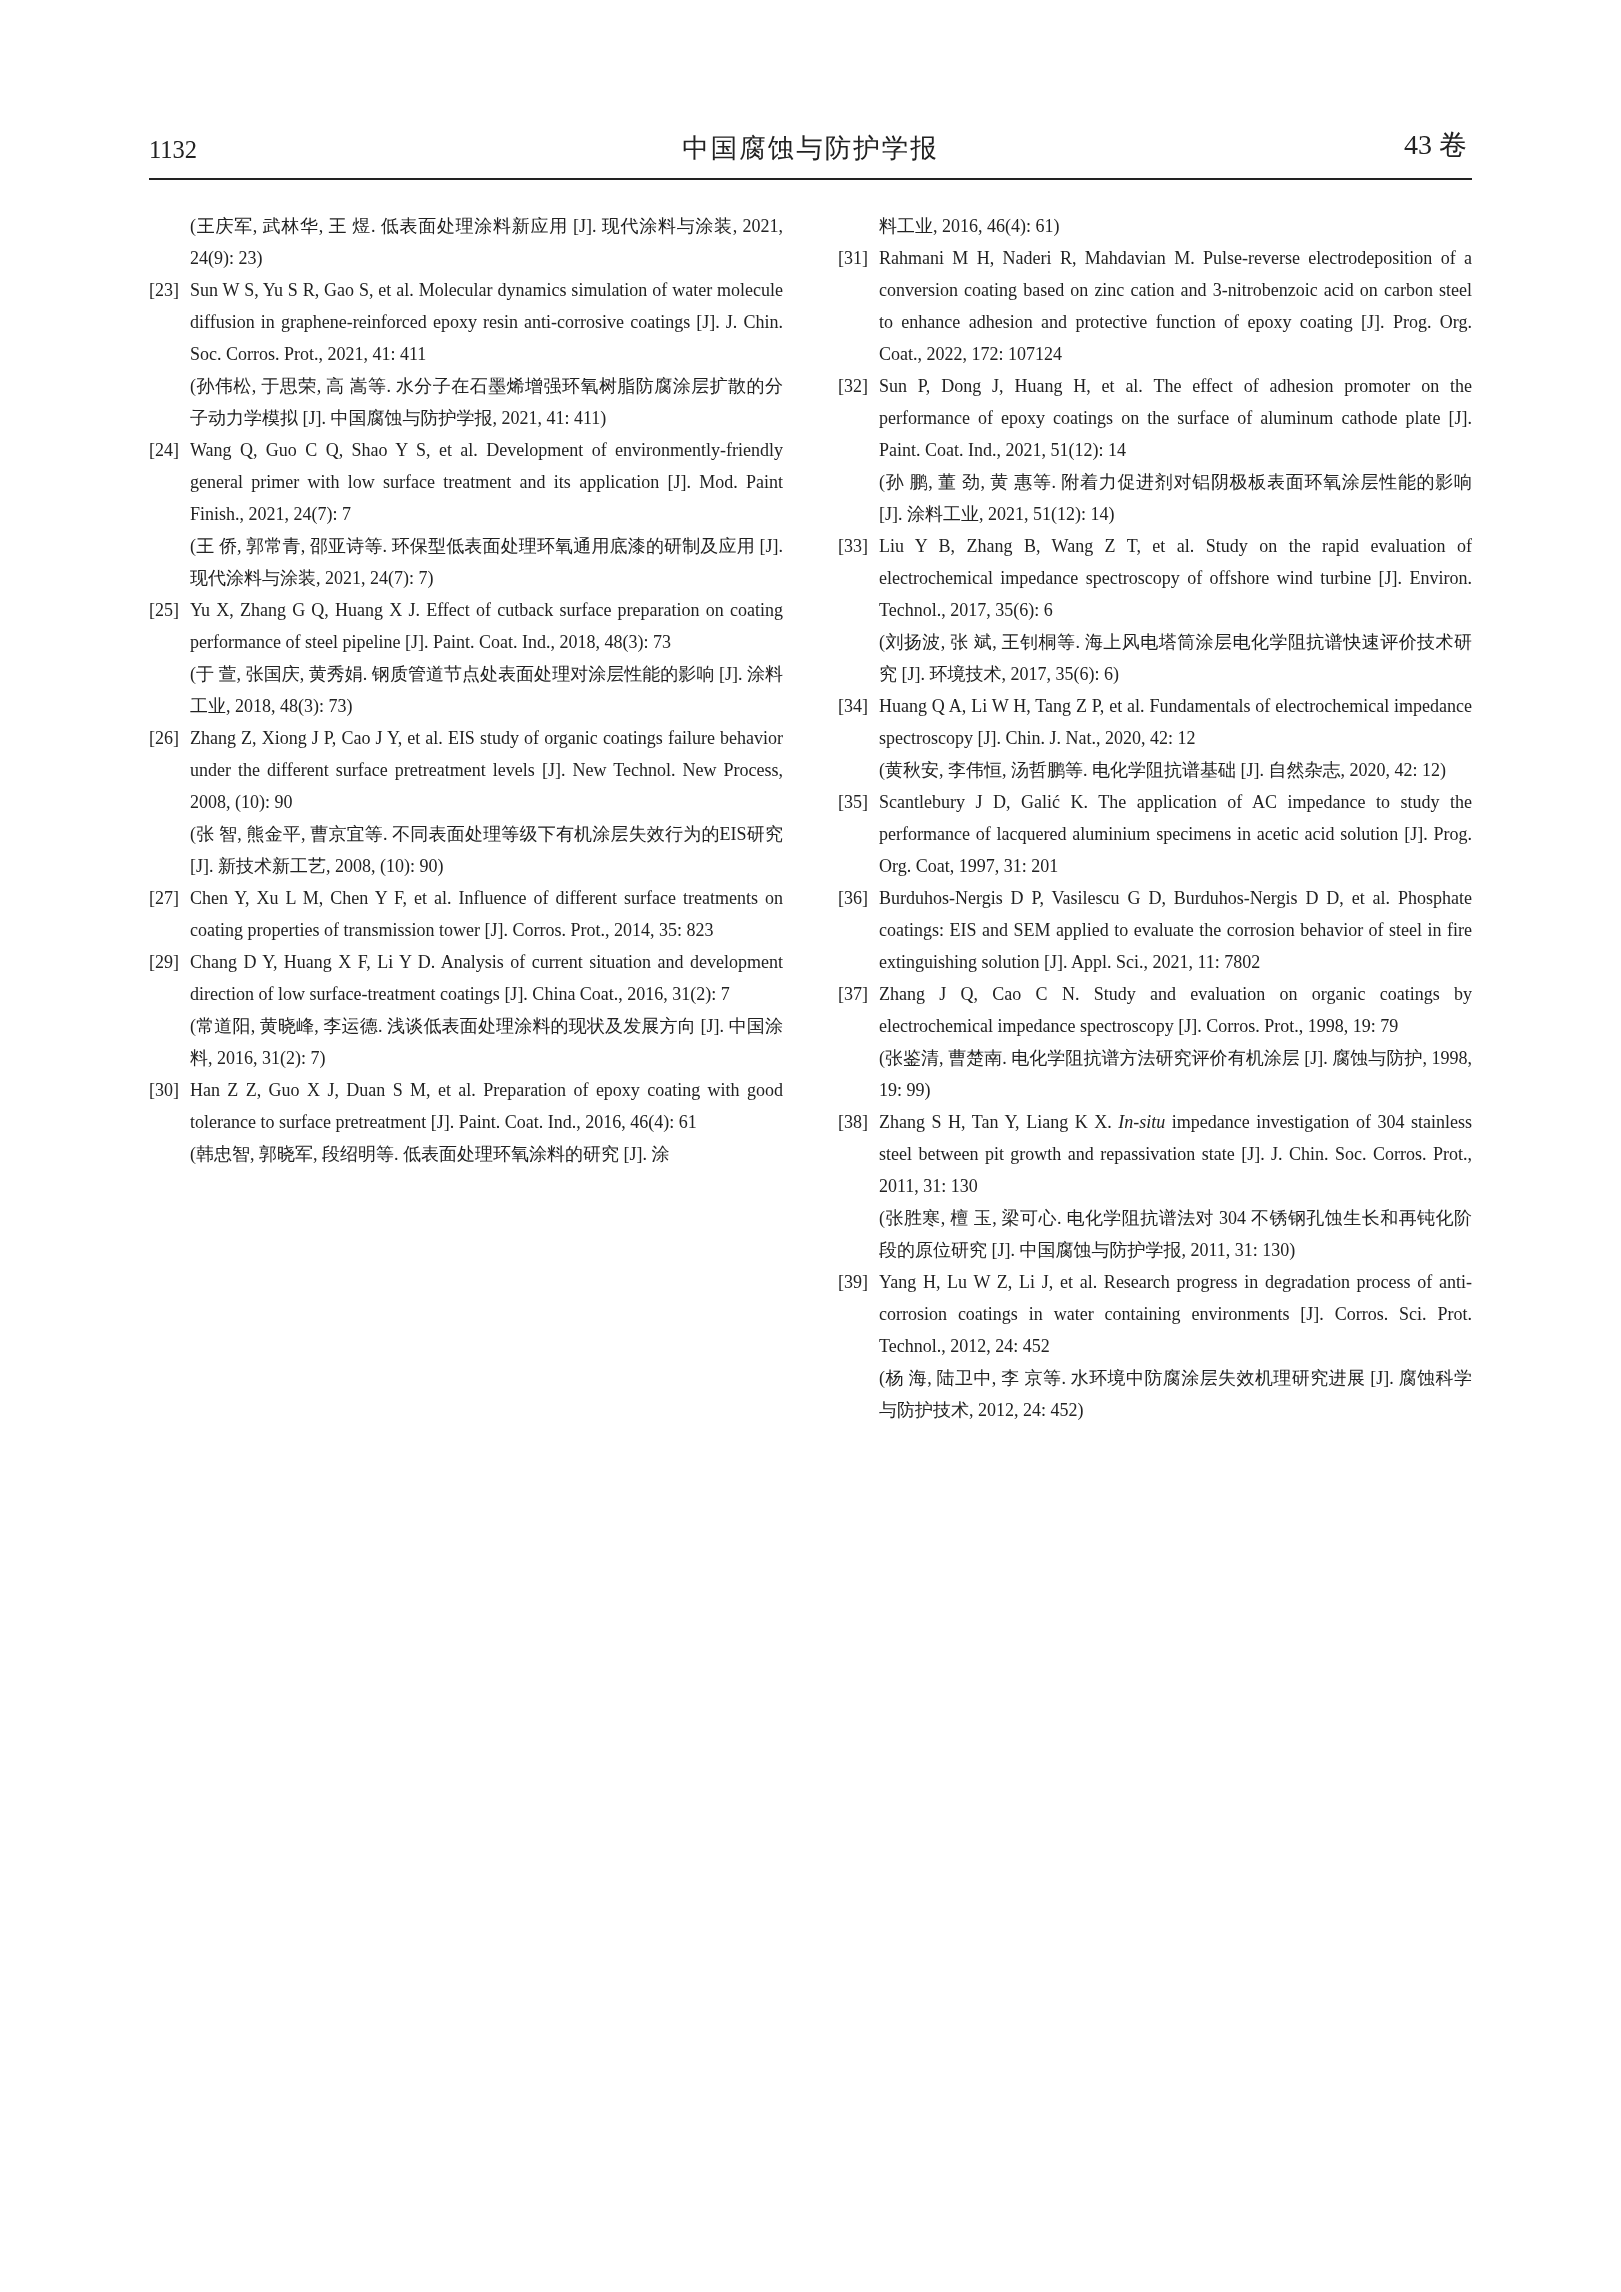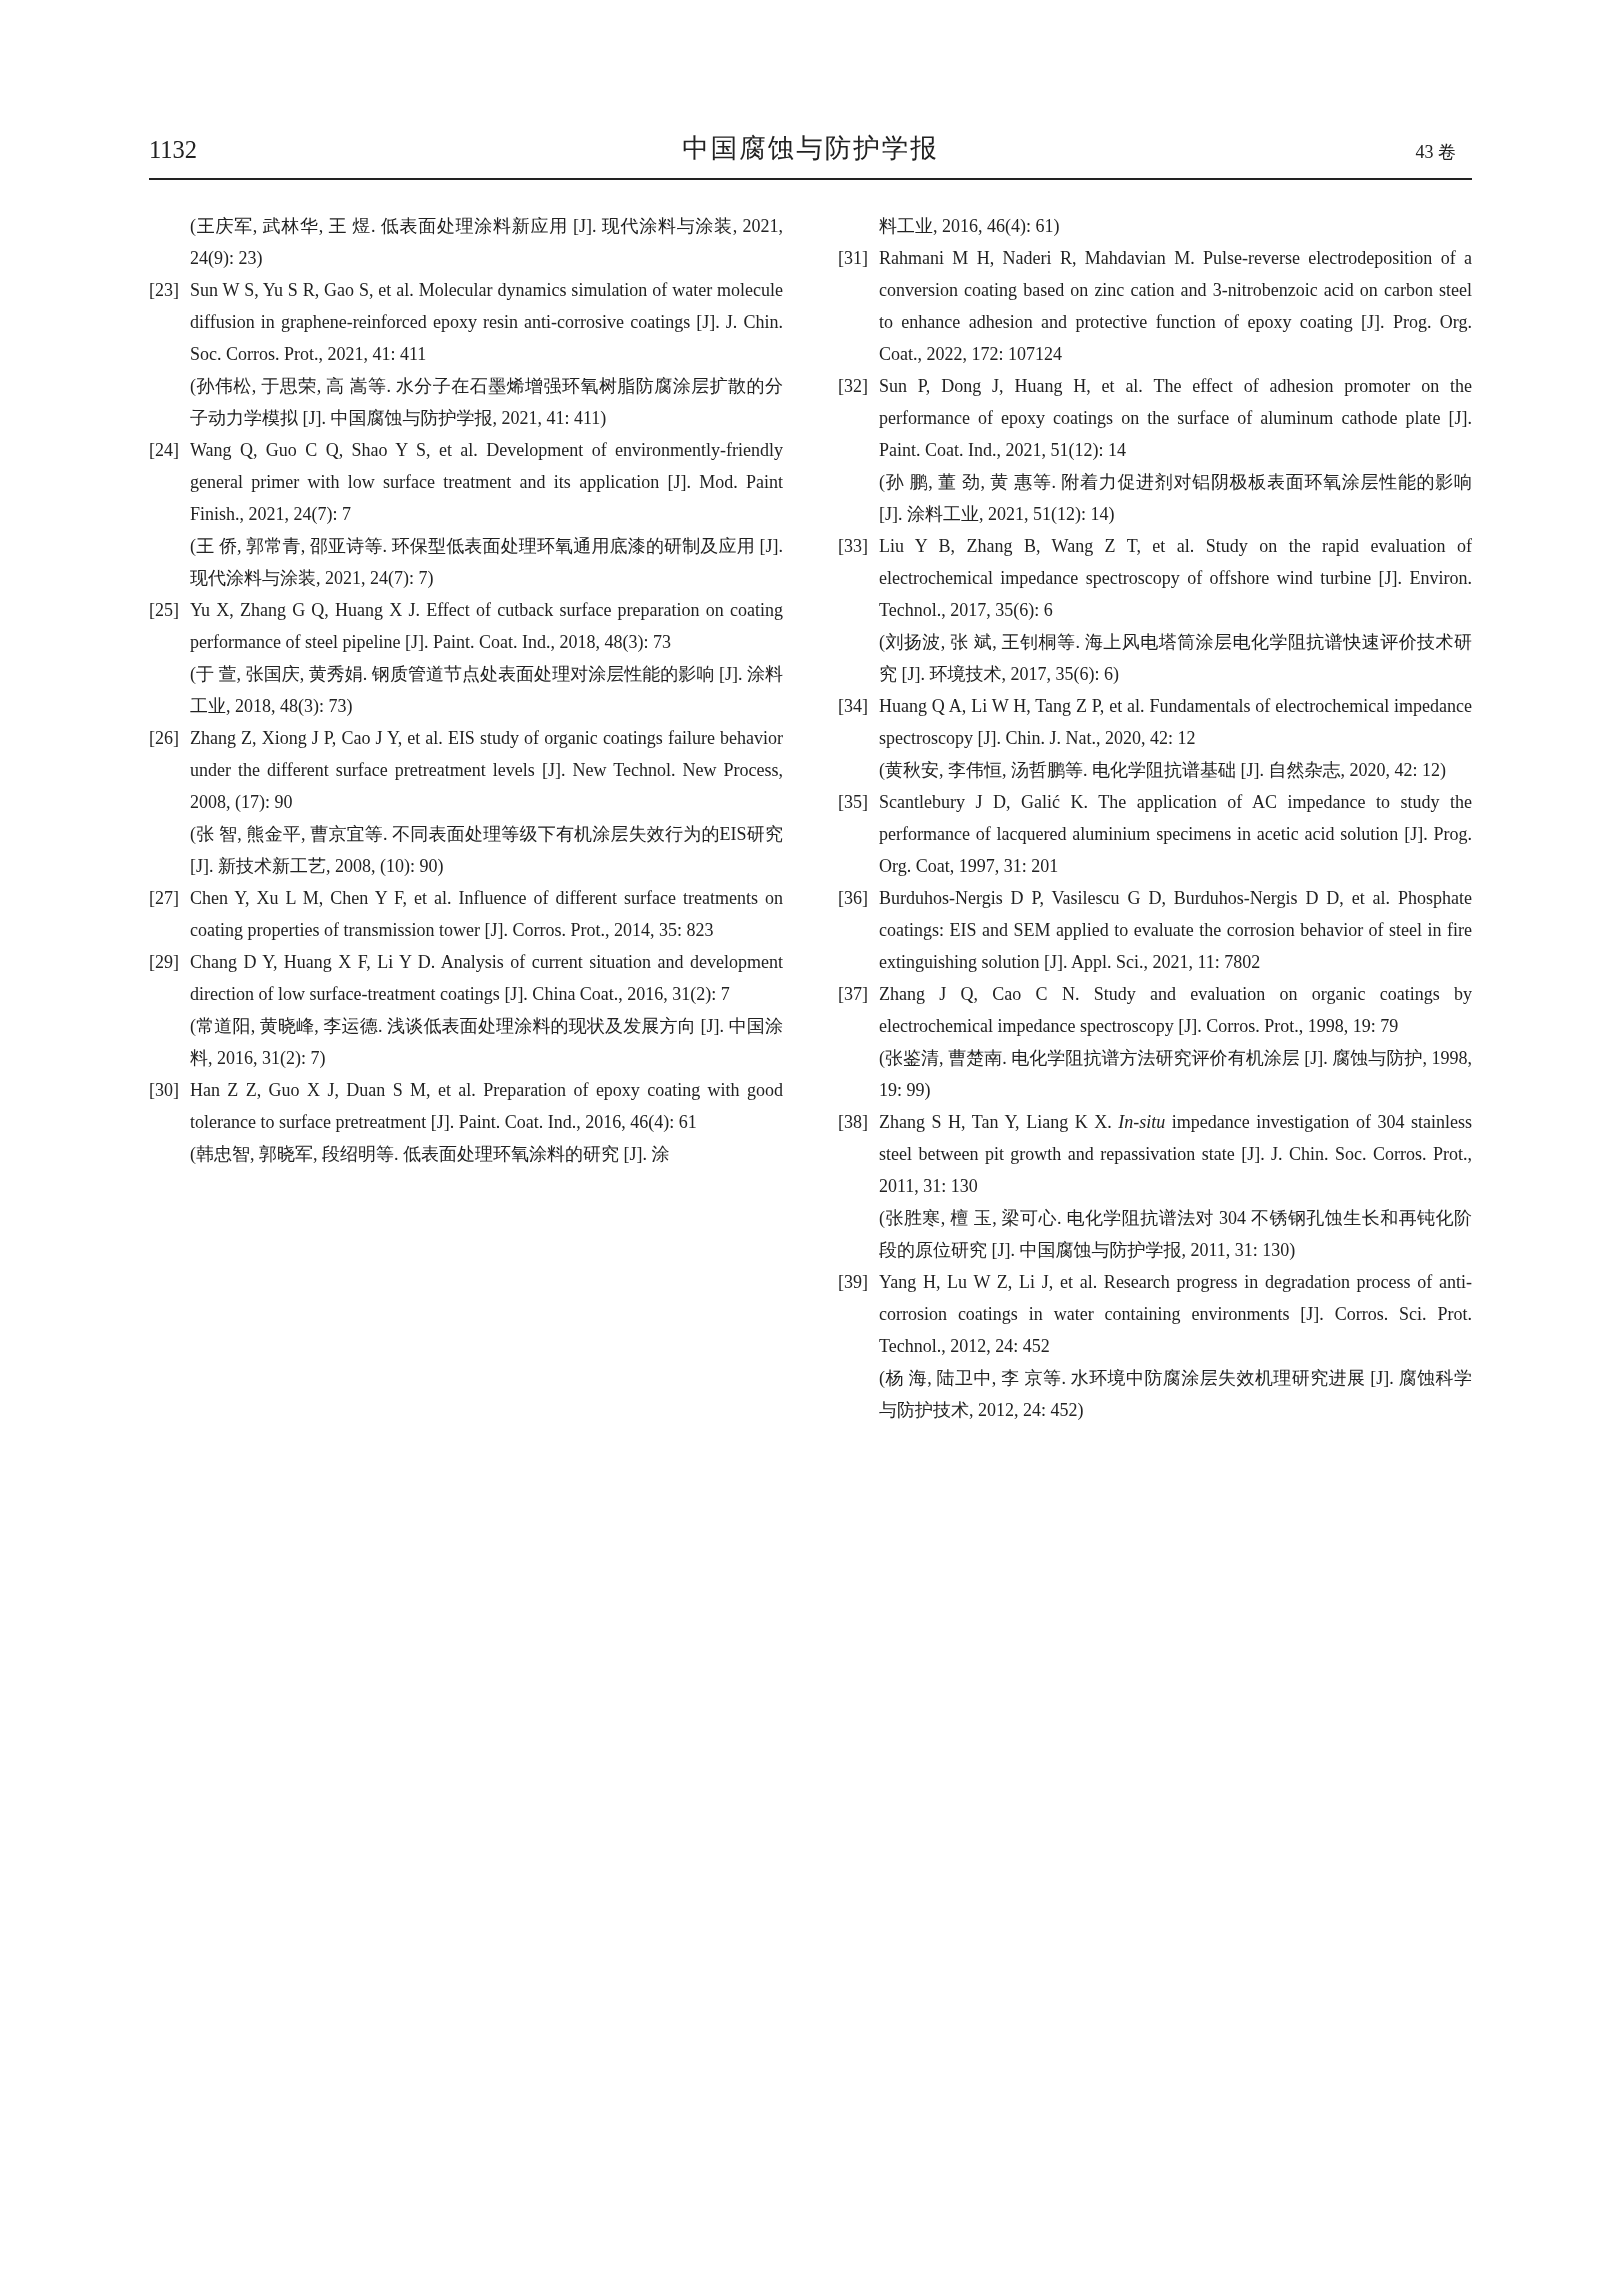--- a/index.html
+++ b/index.html
@@ -35,23 +35,23 @@
     position: absolute;
     left: 50%;
     transform: translateX(-50%);
     bottom: 2px;
     font-size: 26.5px;
     letter-spacing: 2px;
     white-space: nowrap;
   }
   .volume-label {
     position: absolute;
-    right: 16px;
+    right: 5px;
     bottom: 3.9px;
-    font-size: 18px;
+    font-size: 28px;
   }
   .header-rule {
     position: absolute;
     left: 149px;
     right: 149px;
     top: 178px;
     border-top: 2.5px solid #222222;
   }
   .content {
     position: absolute;
@@ -106,21 +106,21 @@
           <div class="ref-text ref-en">Wang Q, Guo C Q, Shao Y S, et al. Development of environmently-friendly general primer with low surface treatment and its application [J]. Mod. Paint Finish., 2021, 24(7): 7</div>
           <div class="ref-text ref-zh">(王 侨, 郭常青, 邵亚诗等. 环保型低表面处理环氧通用底漆的研制及应用 [J]. 现代涂料与涂装, 2021, 24(7): 7)</div>
         </div>
         <div class="ref-entry">
           <span class="ref-label">[25]</span>
           <div class="ref-text ref-en">Yu X, Zhang G Q, Huang X J. Effect of cutback surface preparation on coating performance of steel pipeline [J]. Paint. Coat. Ind., 2018, 48(3): 73</div>
           <div class="ref-text ref-zh">(于 萱, 张国庆, 黄秀娟. 钢质管道节点处表面处理对涂层性能的影响 [J]. 涂料工业, 2018, 48(3): 73)</div>
         </div>
         <div class="ref-entry">
           <span class="ref-label">[26]</span>
-          <div class="ref-text ref-en">Zhang Z, Xiong J P, Cao J Y, et al. EIS study of organic coatings failure behavior under the different surface pretreatment levels [J]. New Technol. New Process, 2008, (17): 90</div>
+          <div class="ref-text ref-en">Zhang Z, Xiong J P, Cao J Y, et al. EIS study of organic coatings failure behavior under the different surface pretreatment levels [J]. New Technol. New Process, 2008, (10): 90</div>
           <div class="ref-text ref-zh">(张 智, 熊金平, 曹京宜等. 不同表面处理等级下有机涂层失效行为的EIS研究 [J]. 新技术新工艺, 2008, (10): 90)</div>
         </div>
         <div class="ref-entry">
           <span class="ref-label">[27]</span>
           <div class="ref-text ref-en">Chen Y, Xu L M, Chen Y F, et al. Influence of different surface treatments on coating properties of transmission tower [J]. Corros. Prot., 2014, 35: 823</div>
         </div>
         <div class="ref-entry">
           <span class="ref-label">[29]</span>
           <div class="ref-text ref-en">Chang D Y, Huang X F, Li Y D. Analysis of current situation and development direction of low surface-treatment coatings [J]. China Coat., 2016, 31(2): 7</div>
           <div class="ref-text ref-zh">(常道阳, 黄晓峰, 李运德. 浅谈低表面处理涂料的现状及发展方向 [J]. 中国涂料, 2016, 31(2): 7)</div>

